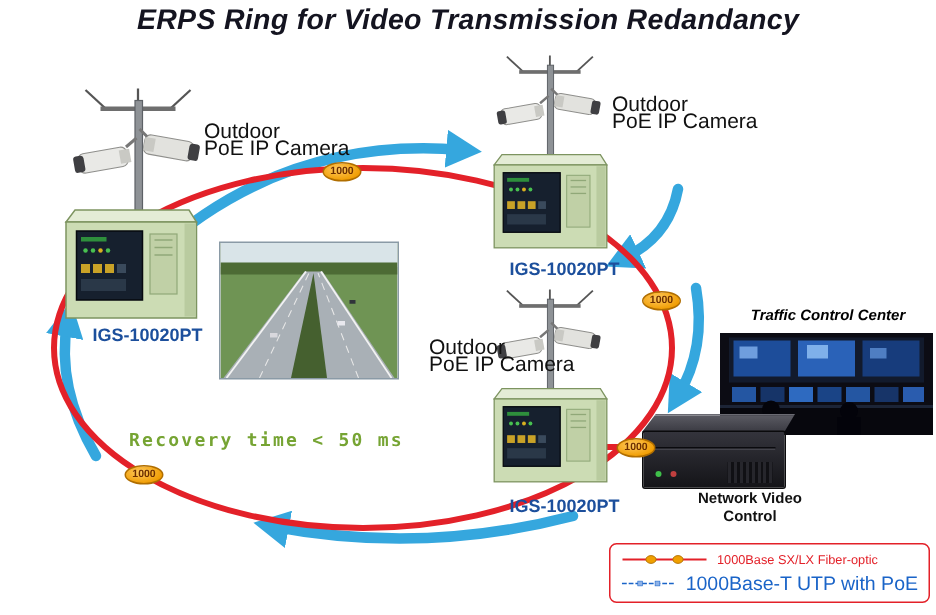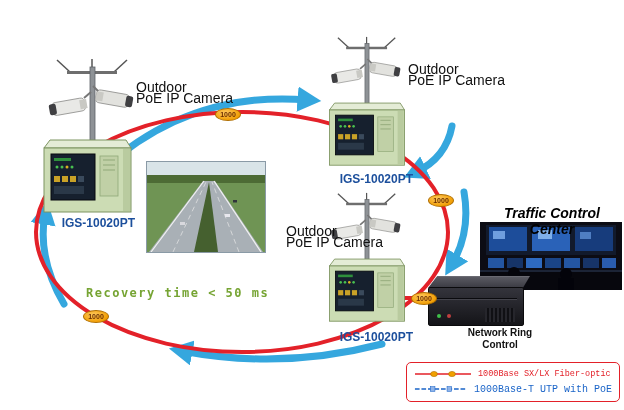--- a/index.html
+++ b/index.html
@@ -22,48 +22,49 @@
 
   .cam-label { position:absolute; font-size:14px; line-height:10.5px; color:#111; z-index:7; }
   .cam-label span { display:block; }
 
   .photo { position:absolute; left:146px; top:161px; border:1px solid #8a9aa6; z-index:5; line-height:0; }
 
   .recovery { position:absolute; left:86px; top:286px; font-family:"DejaVu Sans Mono",monospace;
               font-size:12px; font-weight:bold; color:#76a433; letter-spacing:1.5px; z-index:7; }
 
   .tcc-label { position:absolute; left:482px; top:205px; width:140px; text-align:center;
-               font-size:14px; font-weight:bold; font-style:italic; color:#000; z-index:7; }
+               font-size:10px; font-weight:bold; font-style:italic; color:#000; z-index:7; }
   .tcc-photo { position:absolute; left:480px; top:222px; z-index:5; line-height:0; }
 
   .nvr { position:absolute; left:428px; top:276px; width:102px; height:50px; z-index:5; }
   .nvr-top { position:absolute; left:0; top:0; width:102px; height:12px; background:linear-gradient(#5a5a62,#3a3a42);
              clip-path:polygon(9% 0, 100% 0, 93% 100%, 0% 100%); border-top:1px solid #6a6a72; }
   .nvr-front { position:absolute; left:0; top:11px; width:96px; height:39px;
                background:linear-gradient(#34343c,#141418); border:1px solid #0a0a0c; border-radius:2px; }
   .nvr-front .groove { position:absolute; left:6px; right:6px; top:10px; height:2px; background:#0a0a0e; border-bottom:1px solid #44444c; }
   .nvr-front .led { position:absolute; width:4px; height:4px; border-radius:50%; background:#3fc04a; left:8px; top:26px; box-shadow:10px 0 0 #c03f3f; }
   .nvr-front .vent { position:absolute; right:8px; top:20px; width:30px; height:14px;
                      background:repeating-linear-gradient(90deg,#26262c 0 2px,#101014 2px 4px); }
   .nvr-label { position:absolute; left:440px; top:327px; width:120px; text-align:center;
                font-size:10px; font-weight:bold; color:#111; line-height:12px; z-index:7; }
   .nvr-label span { display:block; }
 
   .legend { position:absolute; left:406px; top:362px; width:214px; height:40px; border:1px solid #e32129;
             border-radius:5px; background:#fff; z-index:8; padding:3px 7px; display:flex;
             flex-direction:column; justify-content:space-around; }
-  .legend-row { display:flex; gap:6px;font-family:Liberation Mono, monospace; }
+  .legend-row { display:flex; align-items:center; gap:6px; }
   .legend-text-red  { font-size:8.5px; color:#e32129; white-space:nowrap; }
-  .legend-text-blue { font-size:10px; color:#1a64c8; white-space:nowrap; }
+  .legend-text-blue { font-size:13px; color:#1a64c8; white-space:nowrap; }
 </style>
 </head>
 <body>
 
 <div class="stage">
 
+  <div class="title">ERPS Ring for Video Transmission Redandancy</div>
 
   <svg class="ring-layer" width="624" height="410" viewBox="0 0 624 410">
     <defs>
       <marker id="ah" markerWidth="3.6" markerHeight="3.6" refX="1.5" refY="1.8" orient="auto" markerUnits="strokeWidth">
         <path d="M0,0 L3.4,1.8 L0,3.6 Z" fill="#35a7de"></path>
       </marker>
     </defs>
     <g stroke="#35a7de" stroke-width="7" fill="none" stroke-linecap="round">
       <path d="M 102 170 Q 190 90 308 100" marker-end="url(#ah)"></path>
       <path d="M 452 126 Q 446 158 416 172" marker-end="url(#ah)"></path>
@@ -270,21 +271,21 @@
 
   <div class="nvr">
     <div class="nvr-top"></div>
     <div class="nvr-front">
       <div class="groove"></div>
       <div class="led"></div>
       <div class="vent"></div>
     </div>
   </div>
   <div class="nvr-label">
-    <span>Network Ring</span>
+    <span>Network Video</span>
     <span>Control</span>
   </div>
 
   <div class="legend">
     <div class="legend-row">
       <svg width="58" height="10" viewBox="0 0 58 10">
         <line x1="1" y1="5" x2="57" y2="5" stroke="#e32129" stroke-width="1.4"></line>
         <ellipse cx="20" cy="5" rx="3.4" ry="2.6" fill="#f0a000" stroke="#b06e00" stroke-width="0.6"></ellipse>
         <ellipse cx="38" cy="5" rx="3.4" ry="2.6" fill="#f0a000" stroke="#b06e00" stroke-width="0.6"></ellipse>
       </svg>

